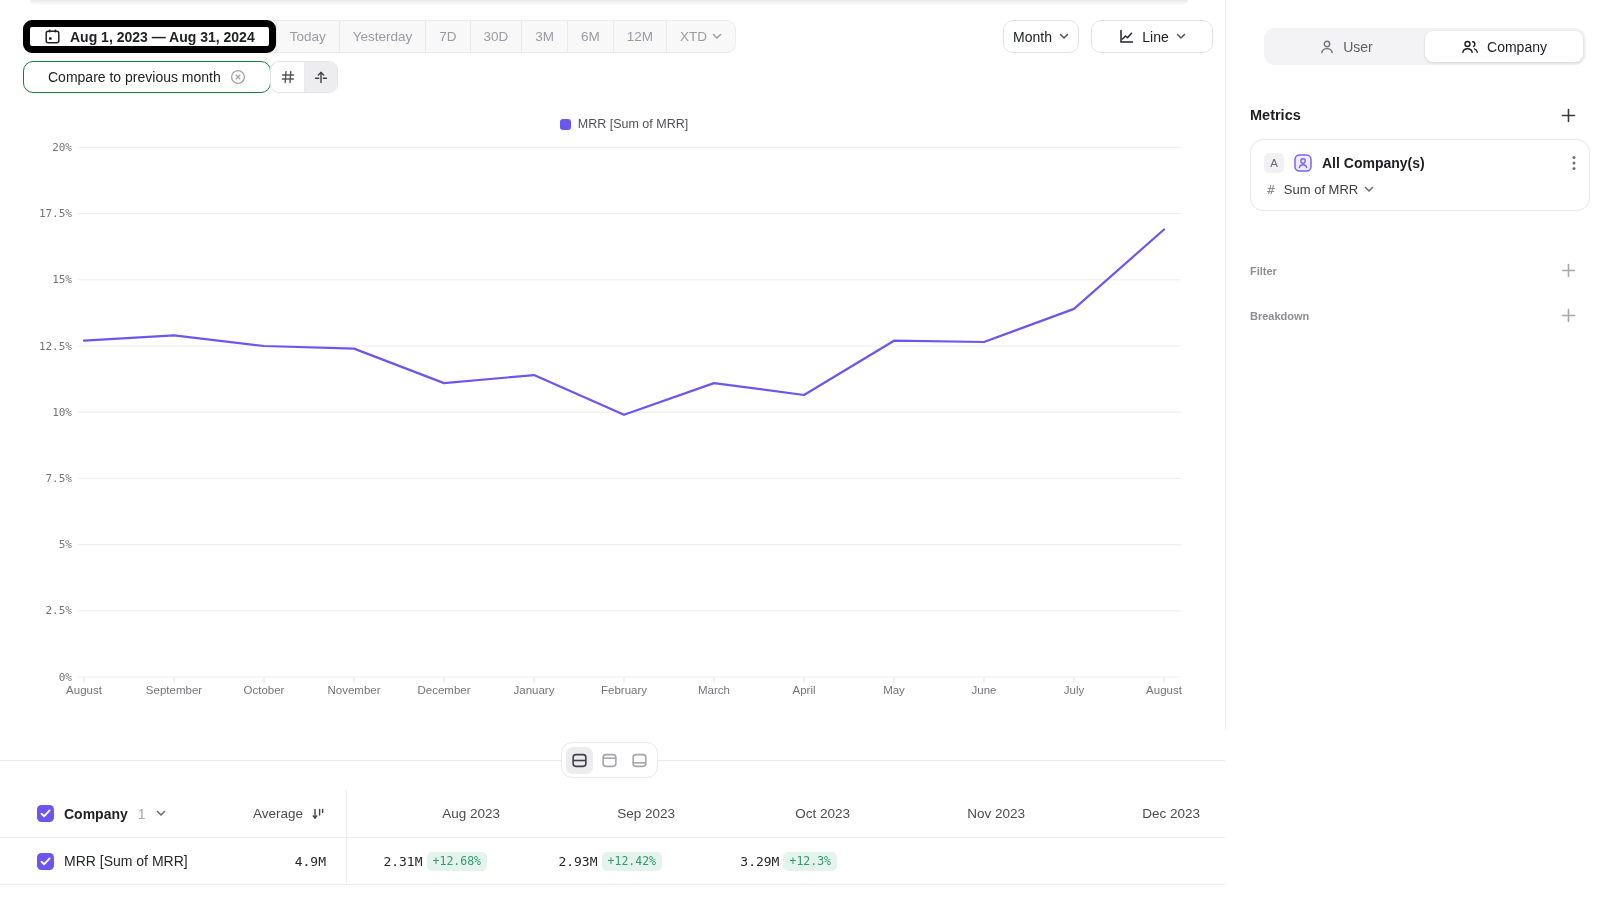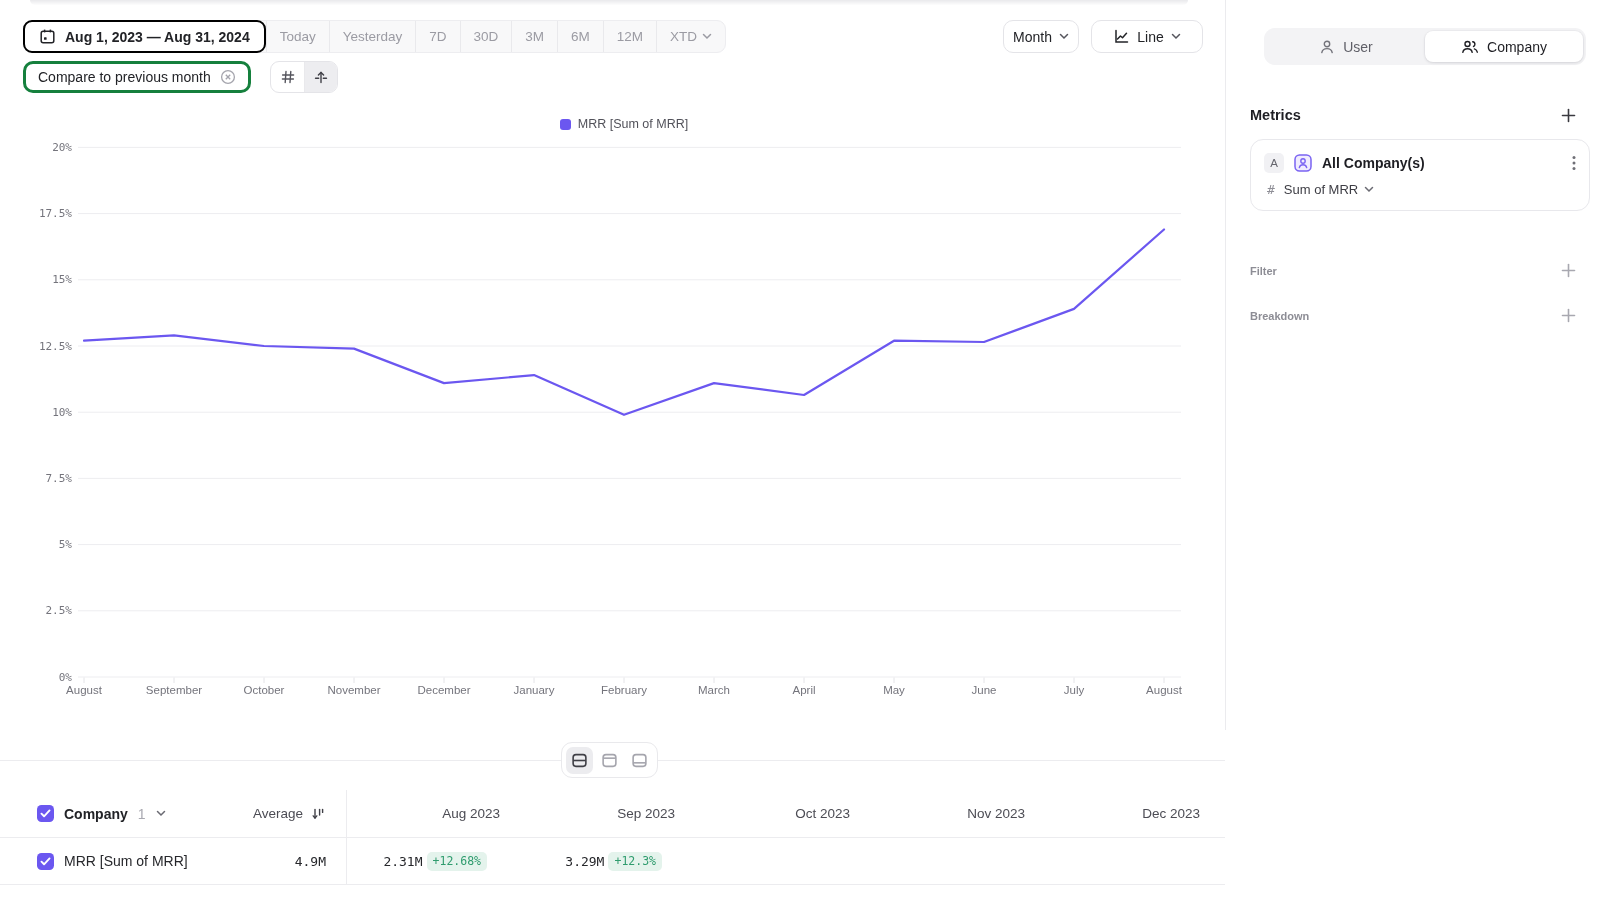--- a/index.html
+++ b/index.html
@@ -12,36 +12,36 @@
   .sidebar { position:absolute; left:1225px; top:0; width:375px; height:730px;
     border-left:1px solid #ebebee; background:#fff; }
 
   .top-shadow { position:absolute; left:30px; top:0; width:1158px; height:5px;
     background:linear-gradient(#e9e9ec, #fdfdfd); border-radius:0 0 8px 8px; }
 
   
   .date-group { position:absolute; left:23px; top:20px; height:33px; display:flex;
     align-items:stretch; background:#f8f8f9; border:1px solid #ededf0; border-radius:9px; }
   .seg-date { display:flex; align-items:center; gap:9px; padding:0 14px; background:#fff;
-    border:2px solid #000000; border-radius:9px; margin:-1px 0 -1px -1px;
+    border:7px solid #000000; border-radius:9px; margin:-1px 0 -1px -1px;
     font-size:14px; font-weight:600; color:#222327; }
   .preset { display:flex; align-items:center; gap:5px; padding:0 13px; font-size:13.5px;
     color:#9b9ba3; border-left:1px solid #e9e9ec;justify-content:center; }
   .preset:first-of-type { border-left:none; }
 
   .btn { position:absolute; top:20px; height:33px; border:1px solid #e4e4e8; border-radius:10px;
     background:#fff; display:flex; align-items:center; justify-content:center; gap:7px;
     font-size:14px; font-weight:500; color:#222327; }
   #btn-month { left:1003px; width:76px; }
-  #btn-line  { left:1091px; width:112px; }
+  #btn-line  { left:1091px; width:122px; }
 
   
-  .chip { position:absolute; left:23px; top:61px; height:32px; border:3px solid #15803d;
+  .chip { position:absolute; left:23px; top:61px; height:32px; border:1px solid #15803d;
     border-radius:10px; background:#fff; display:inline-flex; align-items:center; gap:9px;
-    padding:0 12px; font-size:14px; font-weight:500; color:#222327; }
+    padding:0 24px; font-size:14px; font-weight:500; color:#222327; }
   .icon-pair { position:absolute; left:270px; top:61px; height:32px; display:flex;
     border:1px solid #e4e4e8; border-radius:9px; overflow:hidden; background:#fff; }
   .icon-pair button { width:33px; display:flex; align-items:center; justify-content:center; }
   .icon-pair button + button { border-left:1px solid #e9e9ec; }
   .icon-pair button.active { background:#ededf0; }
 
   
   .legend { position:absolute; left:84px; top:117px; width:1080px; display:flex;
     justify-content:center; align-items:center; gap:7px; font-size:12.5px; color:#52525a; }
   .legend .sw { width:11px; height:11px; border-radius:3px; }
@@ -326,20 +326,24 @@
               </svg>
             </span>
             <span class="row-name">MRR [Sum of MRR]</span>
             <span class="row-avg mono">4.9M</span>
           </div>
           <div class="t-col">
             <span class="cell-value mono">2.31M</span>
             <span class="cell-badge mono" style="background: rgb(228, 243, 236); color: rgb(47, 156, 110);">+12.68%</span>
           </div>
           <div class="t-col">
+            <span class="cell-value mono">2.93M</span>
+            <span class="cell-badge mono" style="background: rgb(228, 243, 236); color: rgb(47, 156, 110);">+12.42%</span>
+          </div>
+          <div class="t-col">
             <span class="cell-value mono">3.29M</span>
             <span class="cell-badge mono" style="background: rgb(228, 243, 236); color: rgb(47, 156, 110);">+12.3%</span>
           </div>
         </div>
       </div>
   </div>
 </div>
 
 <aside class="sidebar">
   <div class="seg">

